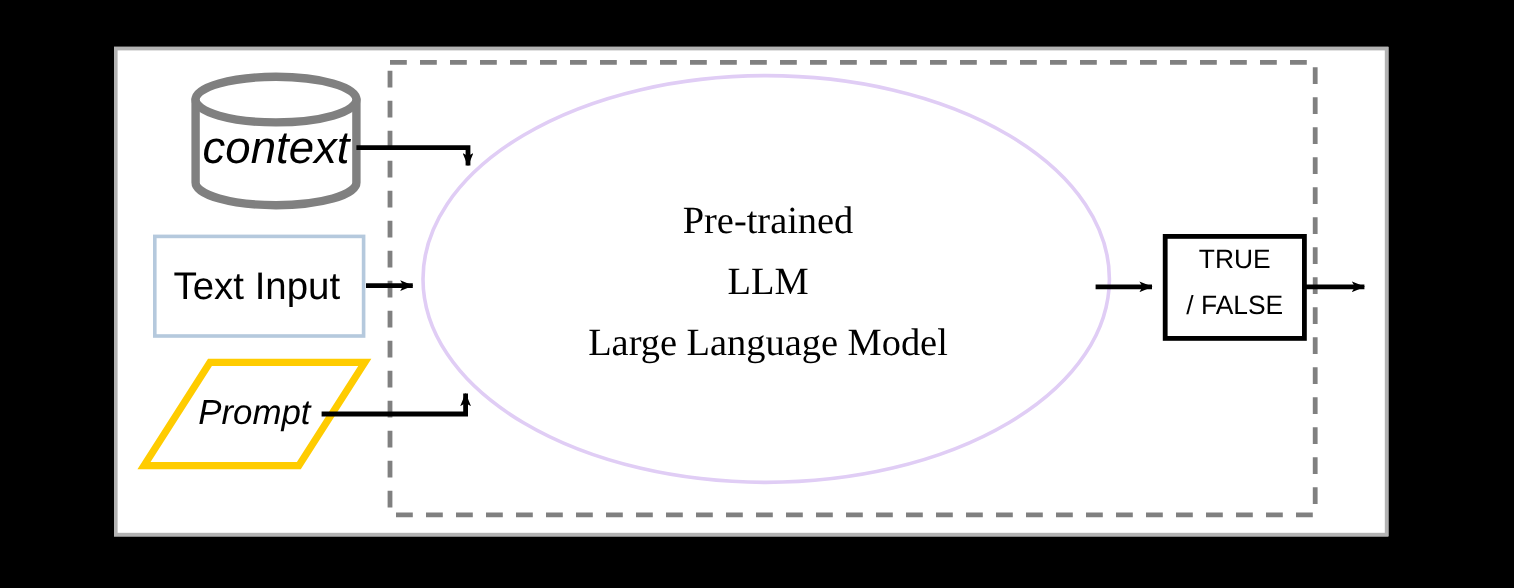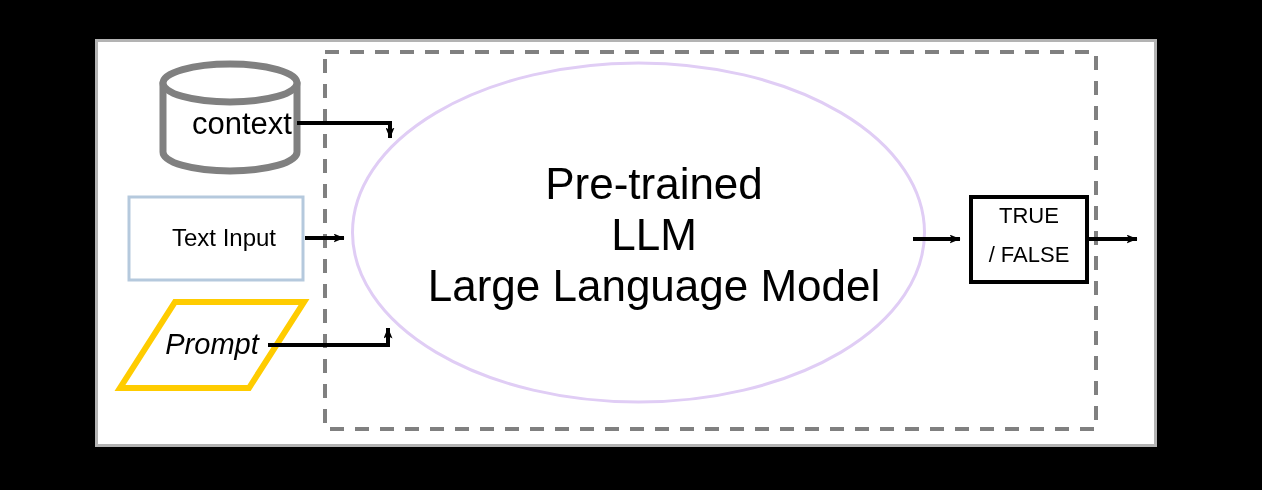--- a/index.html
+++ b/index.html
@@ -38,47 +38,49 @@
     pointer-events: none;
   }
   .node-label {
     position: absolute;
     font-family: "Liberation Sans", sans-serif;
     color: #000000;
     white-space: nowrap;
     text-align: center;
   }
   #context-label {
-    left: 175px;
+    left: 163px;
     top: 106px;
     width: 134px;
-    font-size: 31px;
+    font-size: 38px;
     line-height: 36px;
+    font-style: italic;
   }
   #text-input-label {
-    left: 138px;
+    left: 128px;
     top: 221px;
     width: 172px;
-    font-size: 24px;
+    font-size: 32px;
     line-height: 34px;
   }
   #prompt-label {
     left: 128px;
     top: 327px;
     width: 168px;
     font-size: 29px;
     line-height: 34px;
     font-style: italic;
   }
   #llm-label {
-    left: 404px;
+    left: 390px;
     top: 158px;
     width: 500px;
-    font-size: 44px;
+    font-size: 32px;
     line-height: 51px;
+    font-family: Liberation Serif, serif;
   }
   #output-label {
     left: 970px;
     top: 196px;
     width: 118px;
     font-size: 22px;
     line-height: 39px;
   }
   .llm-line { display: block; }
   .out-line { display: block; }

